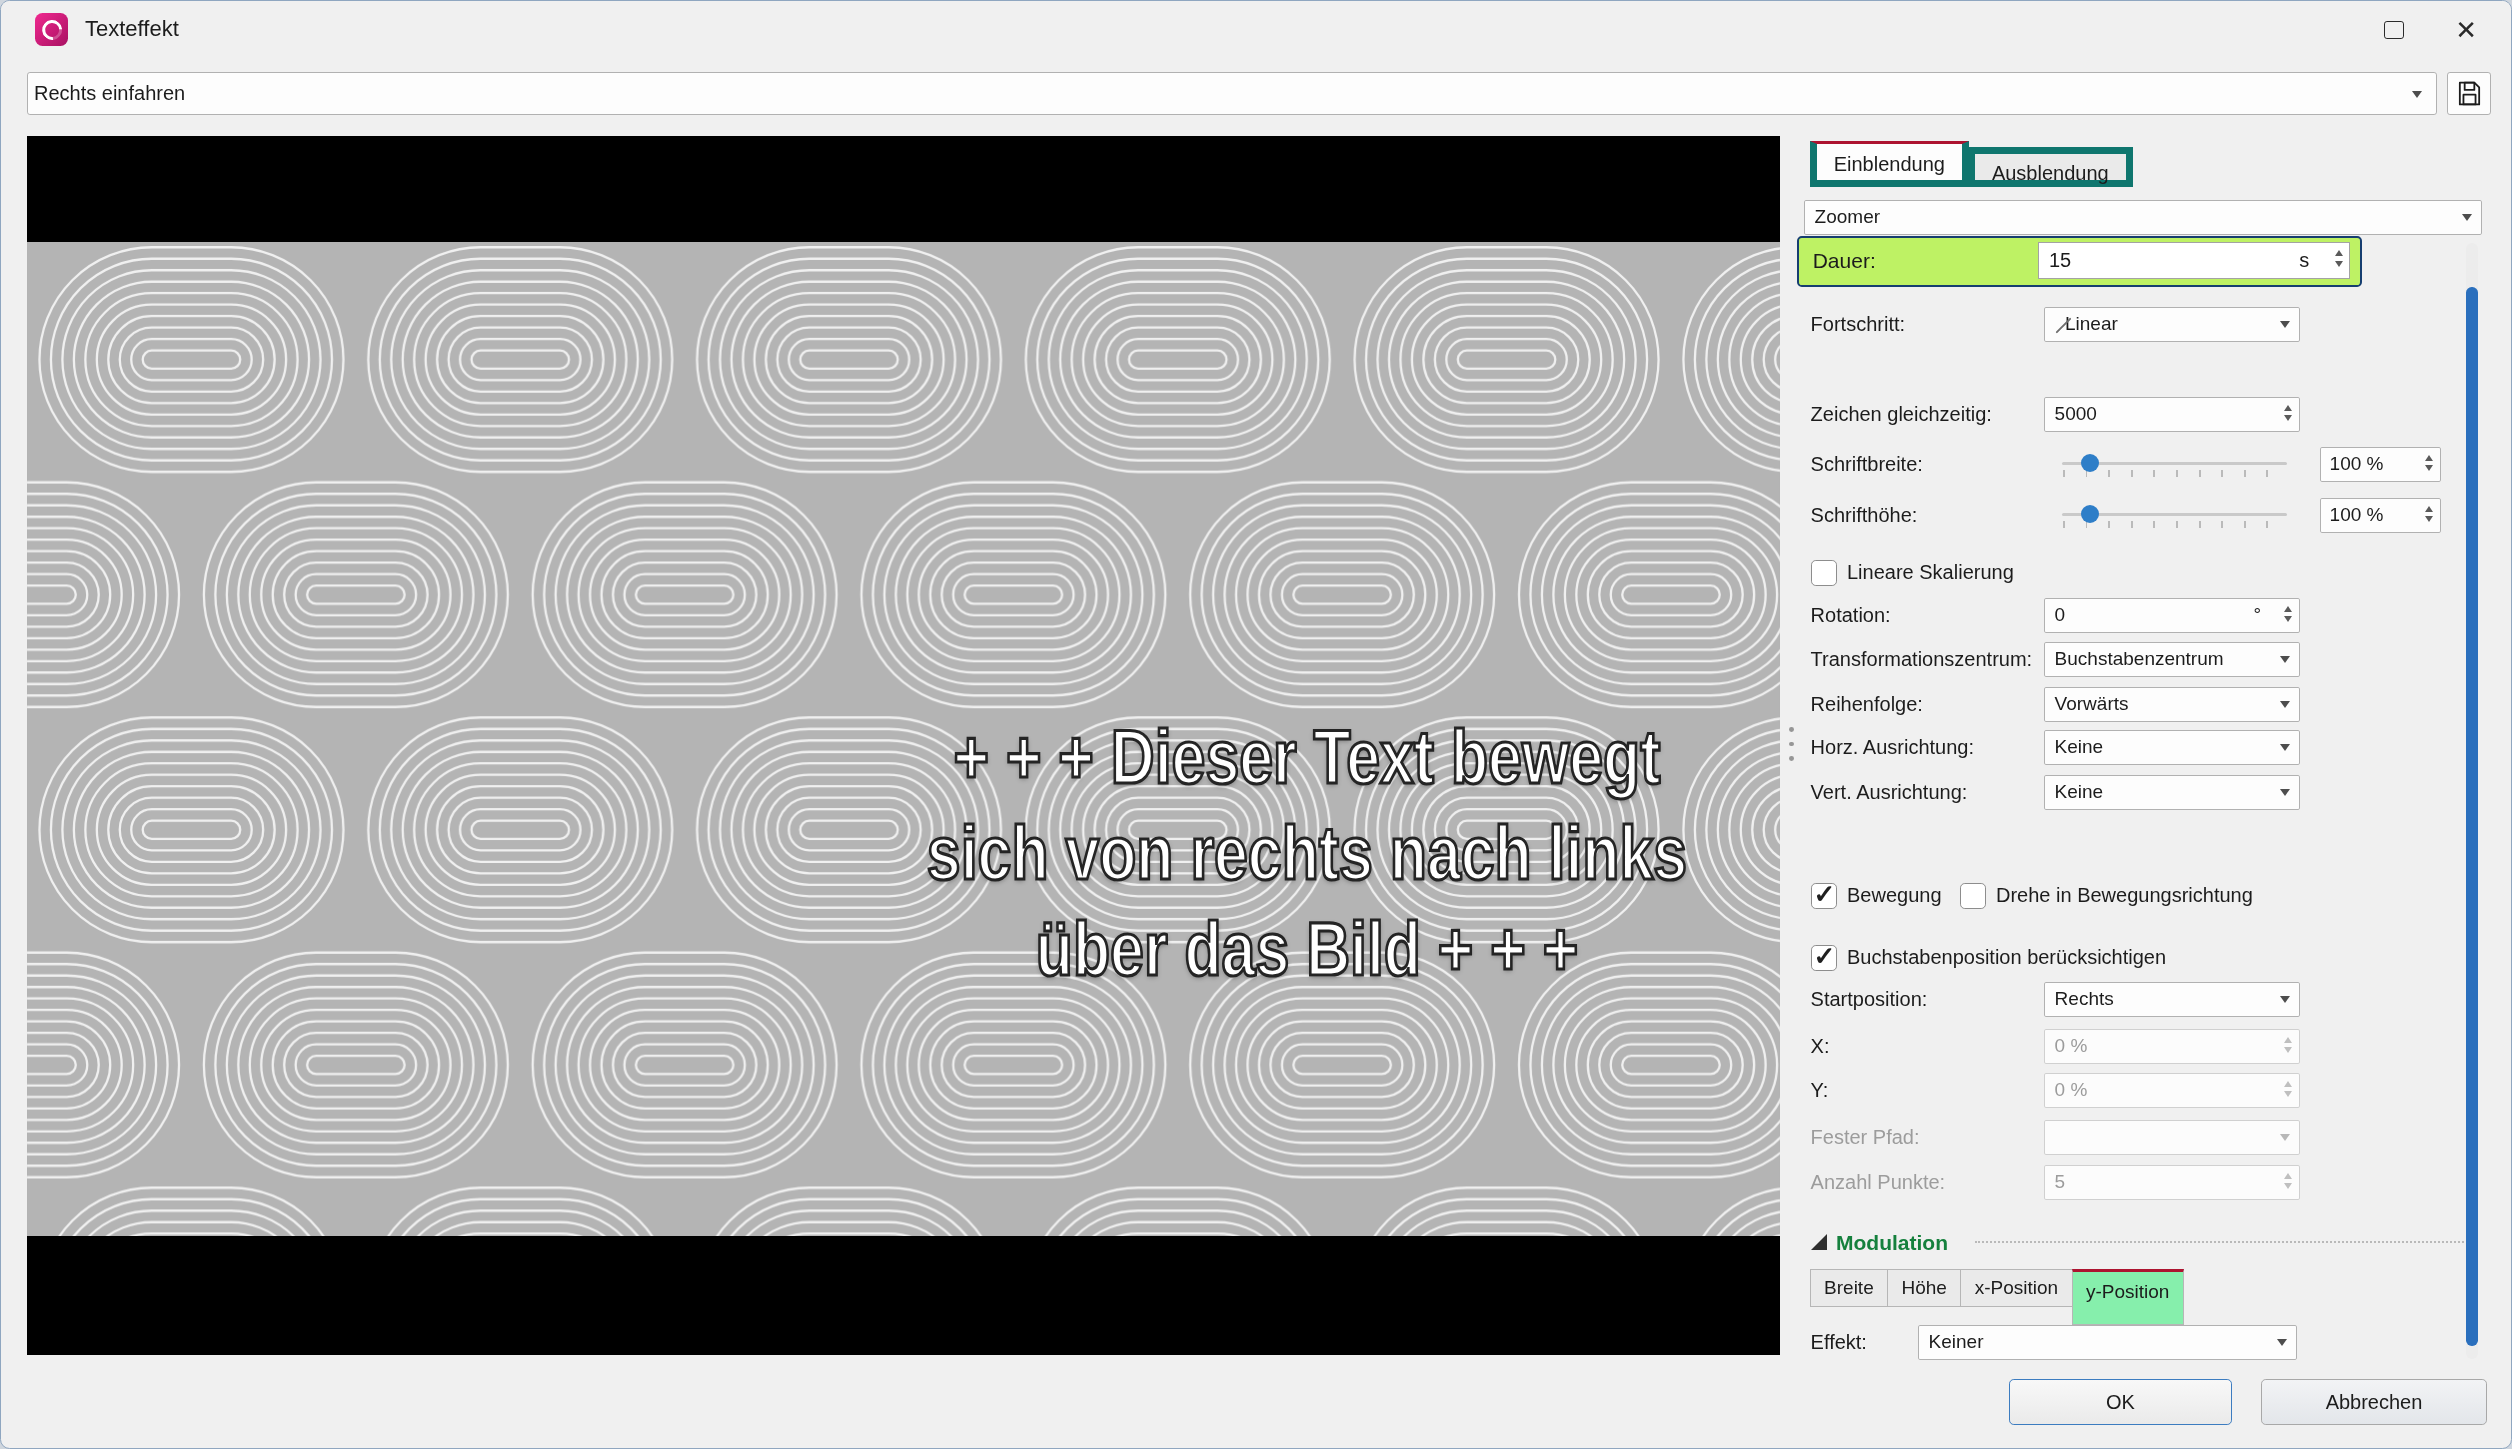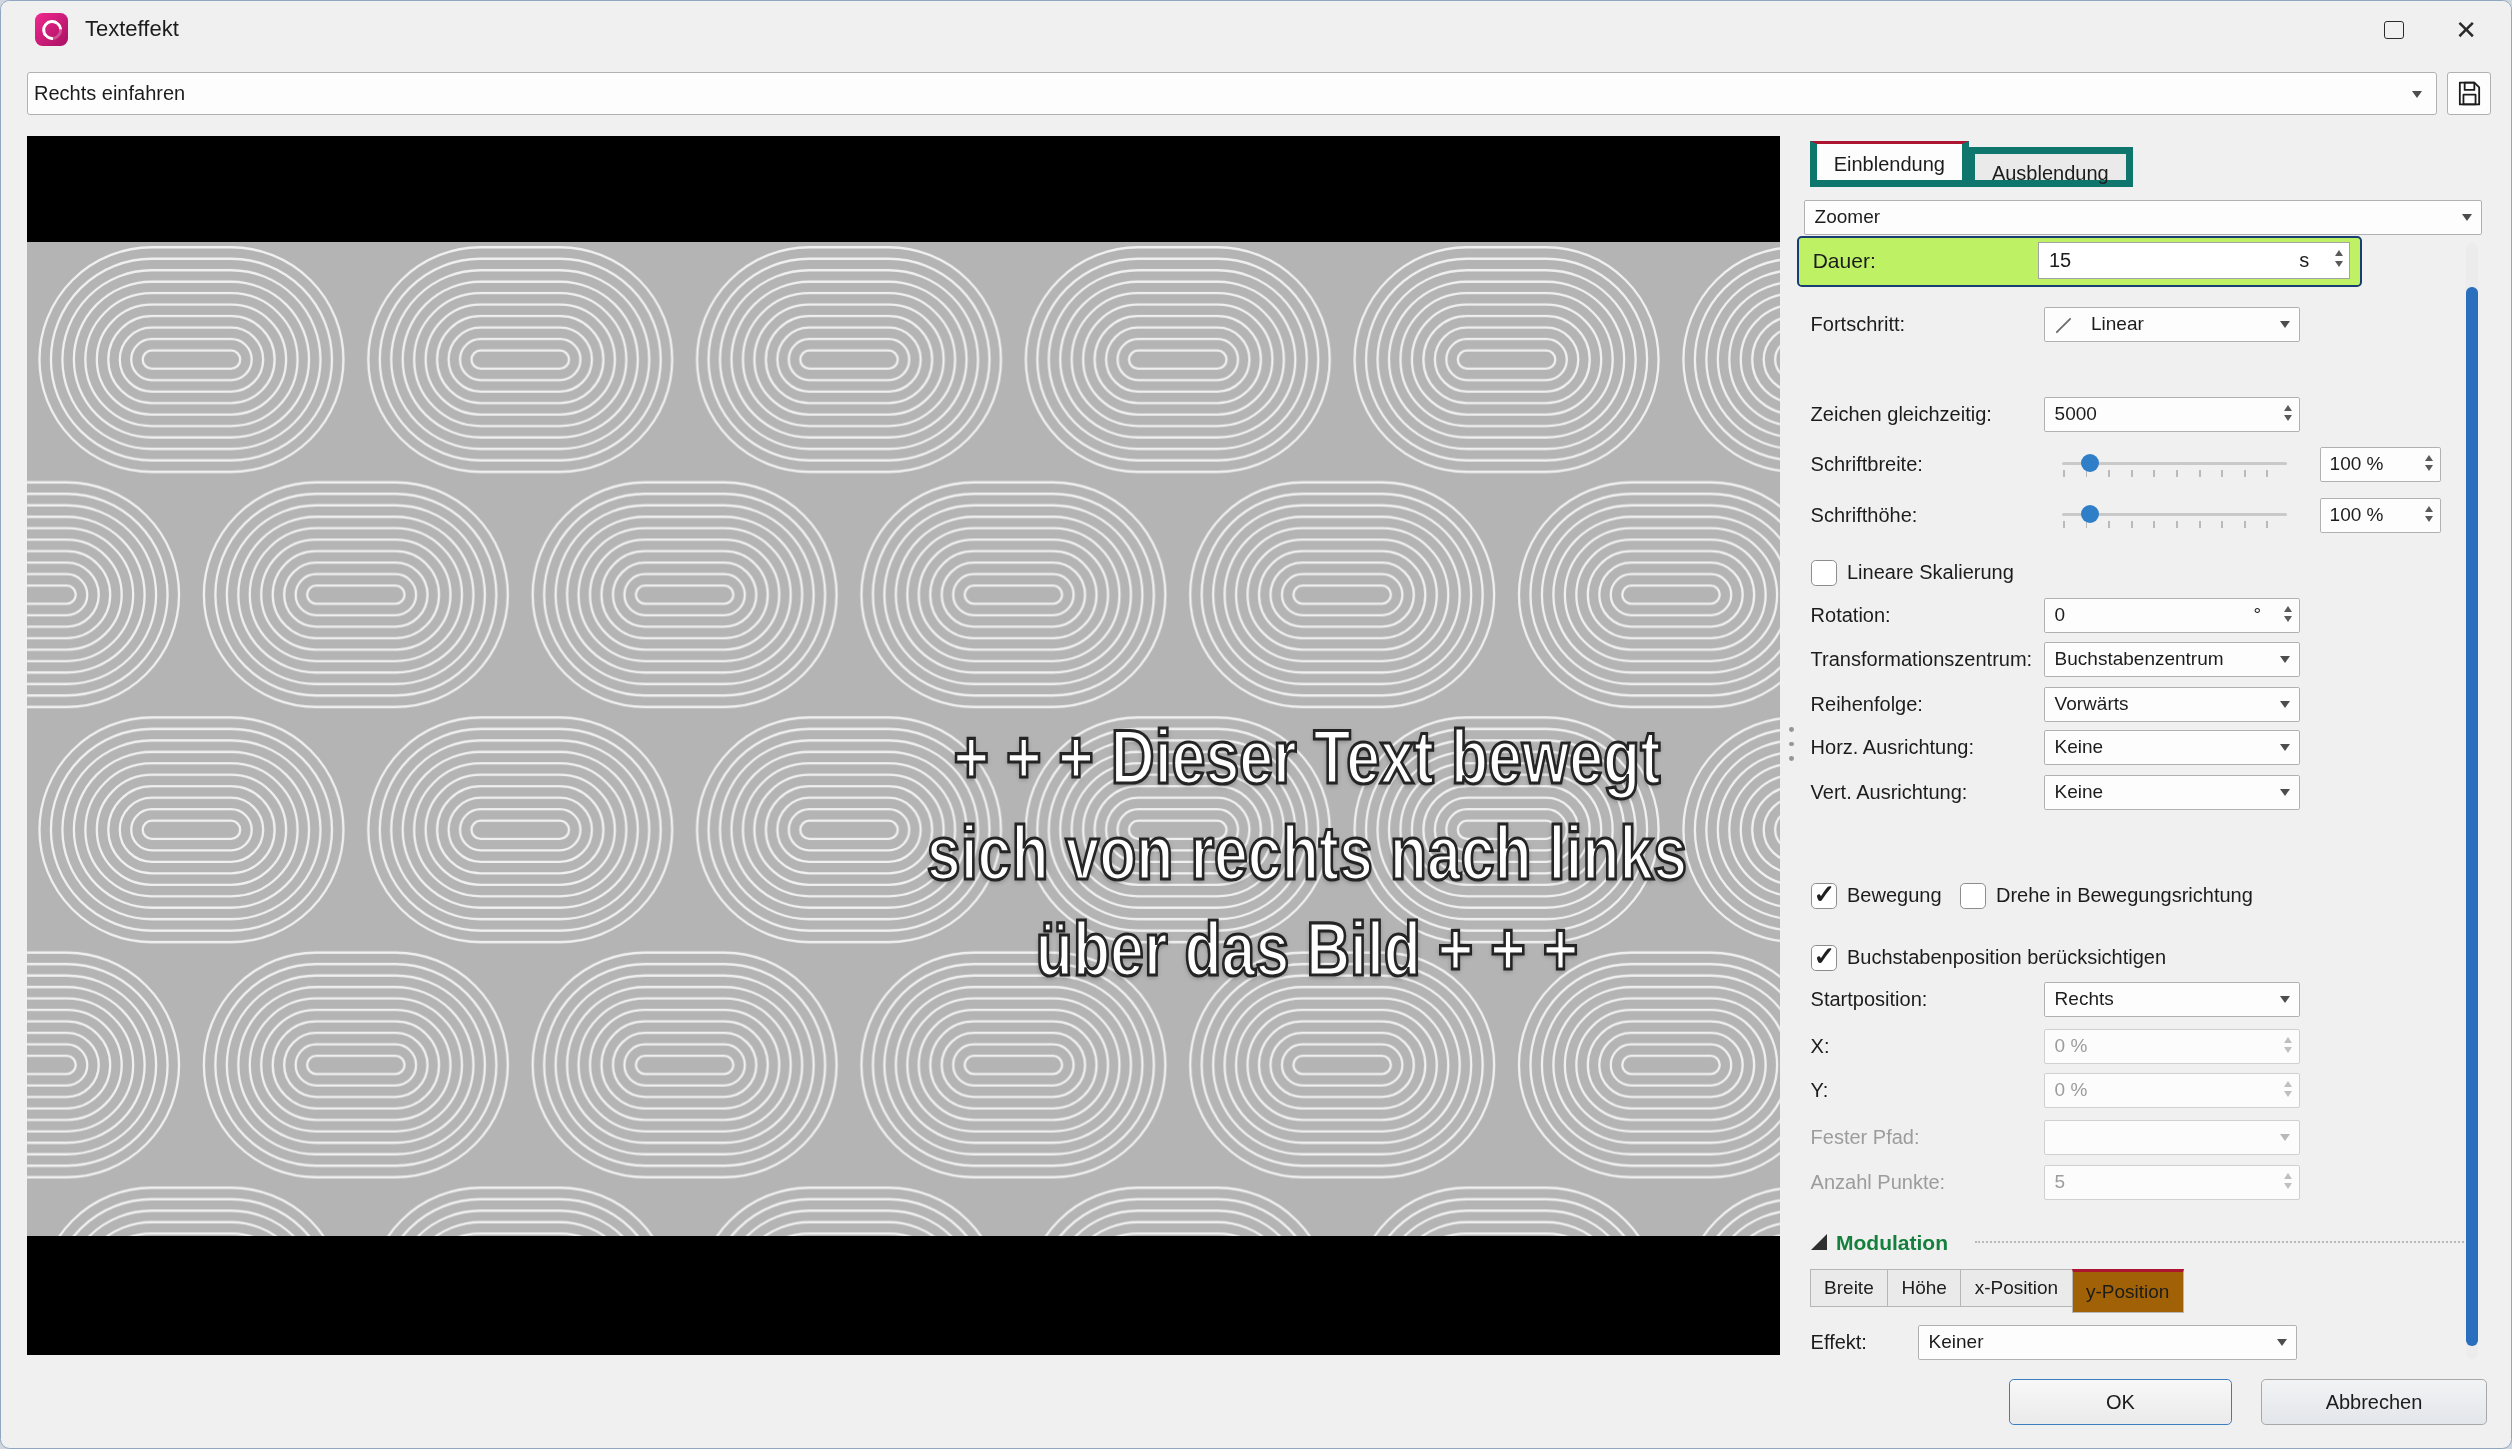--- a/index.html
+++ b/index.html
@@ -32,21 +32,21 @@
 
   .splitter{position:absolute;left:1786px;top:726px;width:8.6px;height:34px;display:flex;flex-direction:column;justify-content:space-between;align-items:center}
   .splitter i{width:4.8px;height:4.8px;border-radius:50%;background:#969696}
 
   
   .panel{position:absolute;left:1802px;top:135px;width:686px;height:1229px;font-size:20px}
   .row{position:absolute;left:0;width:100%;height:35px}
   .lbl{position:absolute;left:7.6px;line-height:35px;white-space:nowrap}
   .ctrl{position:absolute;left:241px;top:0;width:256px;height:35px;background:#fdfdfd;border:1px solid #b1b1b1;border-radius:1.9px;font-size:19px;line-height:32.5px;padding:0 32.5px 0 9.6px;white-space:nowrap;overflow:hidden}
   .ctrl .chev{right:8.6px;top:13.4px}
-  .ctrl.with-icon{padding-left:46px}
+  .ctrl.with-icon{padding-left:20px}
   .curve{position:absolute;left:8.6px;top:7.6px}
   .unit{position:absolute;top:0;line-height:32.5px}
   .spin{position:absolute;right:6.7px;top:6.7px;display:flex;flex-direction:column;align-items:center}
   .spin i{display:block;width:0;height:0;border-left:4.8px solid transparent;border-right:4.8px solid transparent}
   .spin .up{border-bottom:6.7px solid #5a5a5a;margin-bottom:4.8px}
   .spin .dn{border-top:6.7px solid #5a5a5a}
   .dis{color:#9c9c9c;border-color:#d0d0d0;background:#fcfcfc}
   .dis .chev{border-top-color:#b8b8b8}
   .dis .spin .up{border-bottom-color:#bfbfbf}
   .dis .spin .dn{border-top-color:#bfbfbf}
@@ -75,21 +75,21 @@
   .cblbl{position:absolute;left:44px;line-height:35px;white-space:nowrap}
   .cb2{left:157px}
   .cblbl2{left:193px}
 
   .tri{position:absolute;left:7.6px;top:6.7px;width:0;height:0;border-bottom:16.2px solid #2e2e2e;border-left:16.2px solid transparent}
   .mod-title{position:absolute;left:33px;top:0;line-height:31px;font-weight:bold;font-size:21px;color:#15803d}
   .mod-dots{position:absolute;left:172px;right:25px;top:14.3px;border-top:2.9px dotted #b9b9b9}
 
   .minitabs{display:flex;align-items:flex-start;position:absolute;left:6.7px;height:44px}
   .mtab{height:38px;line-height:36px;padding:0 13.4px;background:#eaeaea;border:1px solid #b6b6b6;font-size:19px;margin-right:-1px}
-  .mtab.active{height:44px;line-height:39px;background:#a16207;border-top:3.8px solid #ad1430;z-index:2}
+  .mtab.active{height:56px;line-height:39px;background:#86efac;border-top:3.8px solid #ad1430;z-index:2}
 
   .effekt-combo{left:115px;width:379px}
 
   .scroll-track{position:absolute;left:663px;top:107px;width:11.5px;height:1116px;background:#ececec;border-radius:5.7px}
   .scroll-thumb{position:absolute;left:0;top:44px;width:11.5px;height:1059px;background:#2a6fbd;border-radius:5.7px}
 
   
   .btn{position:absolute;top:1378px;height:46px;border-radius:4.8px;font-size:20px;display:flex;align-items:center;justify-content:center;background:linear-gradient(#f8f8f8,#eaeaea)}
   .btn.ok{left:2008px;width:223px;border:1.9px solid #3c7cc0}
   .btn.cancel{left:2260px;width:226px;border:1px solid #a8a8a8;background:linear-gradient(#f2f3f5,#e3e6ea)}

